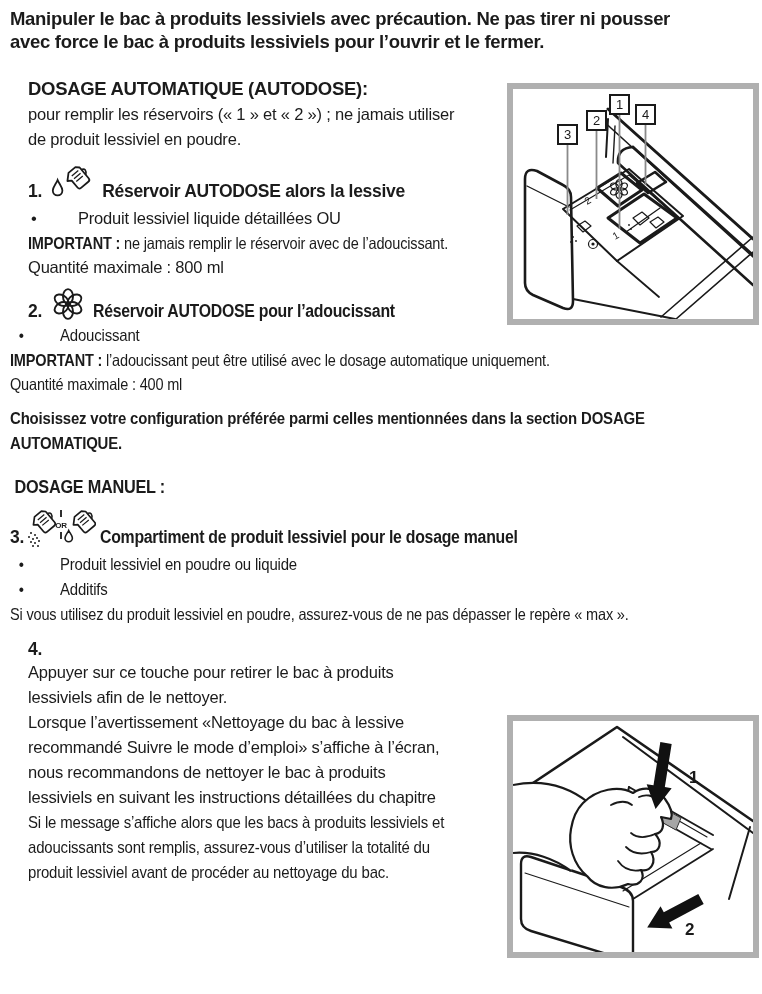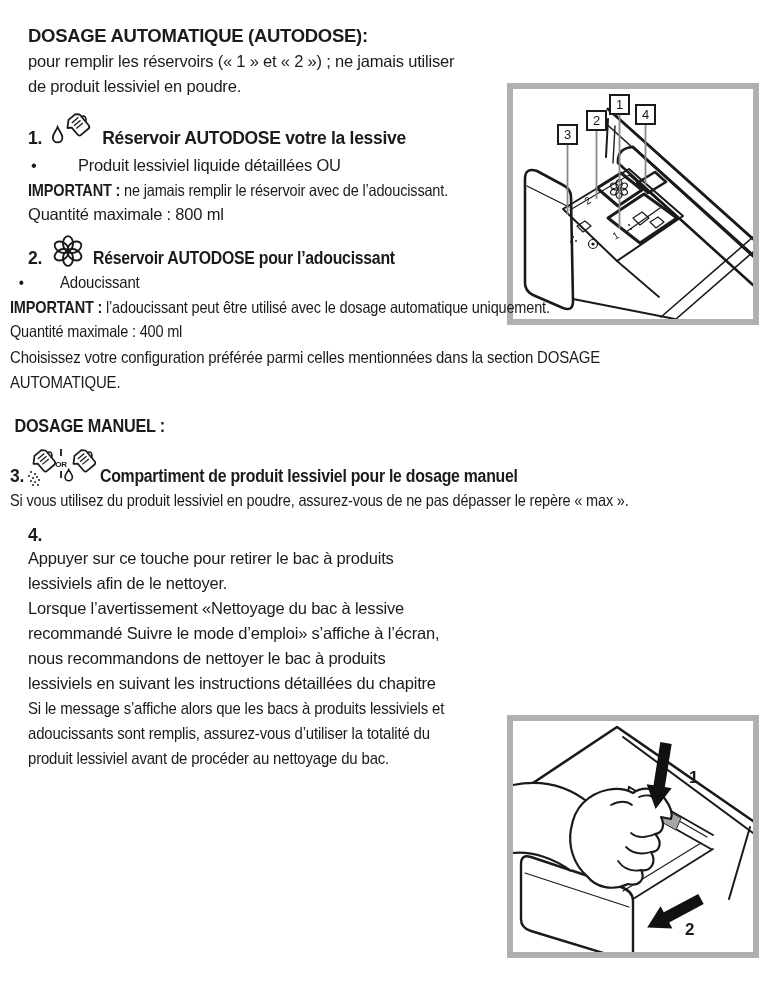--- a/index.html
+++ b/index.html
@@ -17,32 +17,36 @@
   .hrow{display:flex;align-items:flex-end;margin-top:6px;}
   .hnum{font-weight:700;font-size:17.5px;line-height:24px;}
   .htitle{font-weight:700;font-size:17.5px;line-height:24px;letter-spacing:-0.3px;white-space:nowrap;}
   .htitle.cond{font-size:18px;}
   .icon-svg{display:block;}
   .blist{margin:3px 0 0 0;padding:0;list-style:none;font-size:16.5px;line-height:25px;}
   .blist li{position:relative;padding-left:50px;}
   .blist li::before{content:"\2022";position:absolute;left:3px;top:0;}
   .impline{font-size:16.5px;line-height:24px;}
   .qty{font-size:16.5px;line-height:24px;}
-  .cfg{margin-top:2px;font-size:17px;line-height:25px;}
+  .cfg{margin-top:10px;font-size:17px;line-height:25px;font-weight:bold;}
   .manhead{font-weight:700;font-size:18.5px;line-height:22px;margin-top:20px;padding-left:5px;letter-spacing:-0.3px;}
   .sec4head{display:flex;gap:10px;margin-top:12px;font-weight:700;font-size:17.5px;line-height:22px;}
   .fig{position:absolute;left:507px;border:6px solid #b0b0b0;background:#fff;}
   .fig1{top:83px;width:240px;height:230px;}
   .fig2{top:715px;width:240px;height:231px;}
 </style>
 </head>
 <body>
 
 <div class="page">
 
+  <div class="intro">
+    <div>Manipuler le bac à produits lessiviels avec précaution. Ne pas tirer ni pousser</div>
+    <div>avec force le bac à produits lessiviels pour l’ouvrir et le fermer.</div>
+  </div>
 
   <div class="fig fig1">
     <svg class="icon-svg" width="240" height="230" viewBox="0 0 240 230">
       <g stroke="#1a1a1a" fill="none" stroke-linejoin="round" stroke-linecap="round">
         <path d="M95,20 L240,150" stroke-width="3"></path>
         <path d="M88,30 L240,168" stroke-width="1.6"></path>
         <path d="M120,58 L240,166" stroke-width="2.6"></path>
         <path d="M120,58 Q104,59 105,74 L240,196" stroke-width="2.6"></path>
         <path d="M95,30 L93,68" stroke-width="2"></path>
         <path d="M102,37 L100,74" stroke-width="1.4"></path>
@@ -165,21 +169,21 @@
       <span style="margin:0 8px 0 6px">
         <svg class="icon-svg" width="46" height="40" viewBox="0 0 46 40">
           <path d="M9.6,17 C8,21 4.8,24 4.8,27.6 A4.8,4.8 0 0 0 14.4,27.6 C14.4,24 11.2,21 9.6,17 Z" fill="none" stroke="#1a1a1a" stroke-width="1.8"></path>
           <g transform="translate(20,4) rotate(-40 10 11)" stroke="#1a1a1a" fill="none" stroke-linejoin="round">
             <path d="M6,1 L15,1 L18,4 L18,18 Q18,20.5 15.5,20.5 L6,20.5 Q3.5,20.5 3.5,18 L3.5,9 L0,6.5 Z" stroke-width="1.8"></path>
             <path d="M6.5,5.5 L15,5.5 M6.5,9 L15,9 M6.5,12.5 L15,12.5" stroke-width="1.3"></path>
             <path d="M18,6.5 Q23.5,9 18,13.5" stroke-width="1.6"></path>
           </g>
         </svg>
       </span>
-      <span class="htitle">Réservoir AUTODOSE votre la lessive</span>
+      <span class="htitle">Réservoir AUTODOSE alors la lessive</span>
     </div>
     <ul class="blist">
       <li>Produit lessiviel liquide détaillées OU</li>
     </ul>
     <div class="impline cond">
       <span class="b">IMPORTANT :</span><span> ne jamais remplir le réservoir avec de l’adoucissant.</span>
     </div>
     <div class="qty line">Quantité maximale : 800 ml</div>
 
     <div class="hrow" style="height:42px;margin-top:2px">
@@ -243,20 +247,24 @@
           <path d="M40.7,23.5 C39.4,26.3 37,28.4 37,31 A3.7,3.7 0 0 0 44.4,31 C44.4,28.4 42,26.3 40.7,23.5 Z" fill="none" stroke="#1a1a1a" stroke-width="1.6"></path>
           <g transform="translate(46,4) rotate(-40 10 11)" stroke="#1a1a1a" fill="none" stroke-linejoin="round">
             <path d="M6,1 L15,1 L18,4 L18,18 Q18,20.5 15.5,20.5 L6,20.5 Q3.5,20.5 3.5,18 L3.5,9 L0,6.5 Z" stroke-width="1.7"></path>
             <path d="M6.5,5.5 L15,5.5 M6.5,9 L15,9 M6.5,12.5 L15,12.5" stroke-width="1.2"></path>
             <path d="M18,6.5 Q23.5,9 18,13.5" stroke-width="1.5"></path>
           </g>
         </svg>
       </span>
       <span class="htitle cond">Compartiment de produit lessiviel pour le dosage manuel</span>
     </div>
+    <ul class="blist">
+      <li class="cond" style="transform-origin:50px 50%">Produit lessiviel en poudre ou liquide</li>
+      <li class="cond" style="transform-origin:50px 50%">Additifs</li>
+    </ul>
     <div class="impline cond">Si vous utilisez du produit lessiviel en poudre, assurez-vous de ne pas dépasser le repère « max ».</div>
   </div>
 
   <div class="colL">
     <div class="sec4head">
       <span>4.</span>
     </div>
     <div class="bodyt">
       <div class="line">Appuyer sur ce touche pour retirer le bac à produits</div>
       <div class="line">lessiviels afin de le nettoyer.</div>

